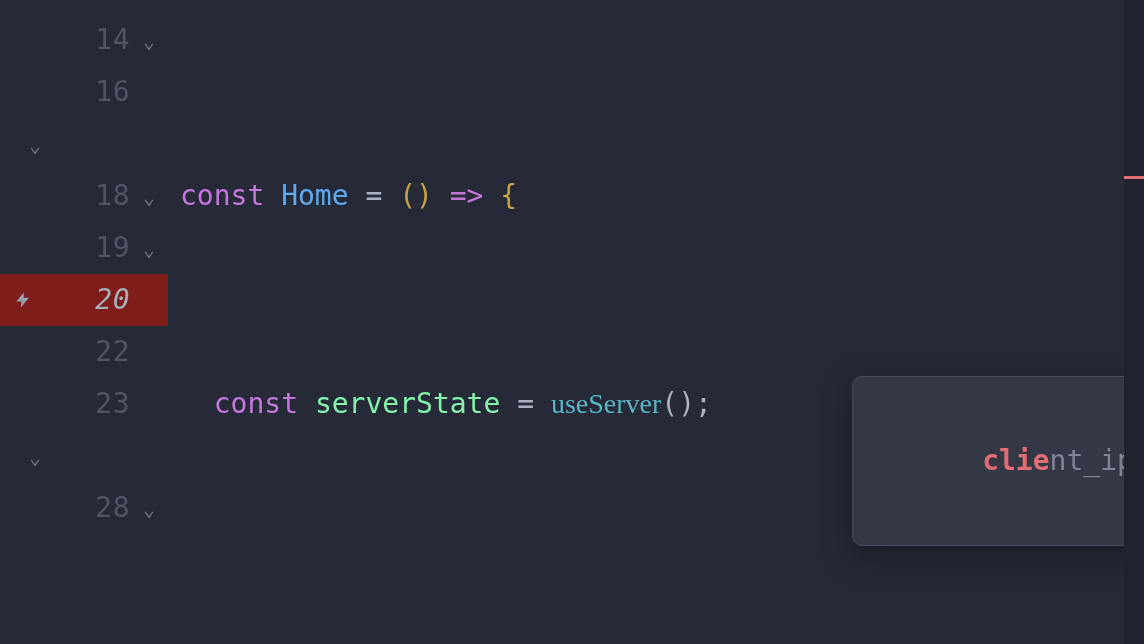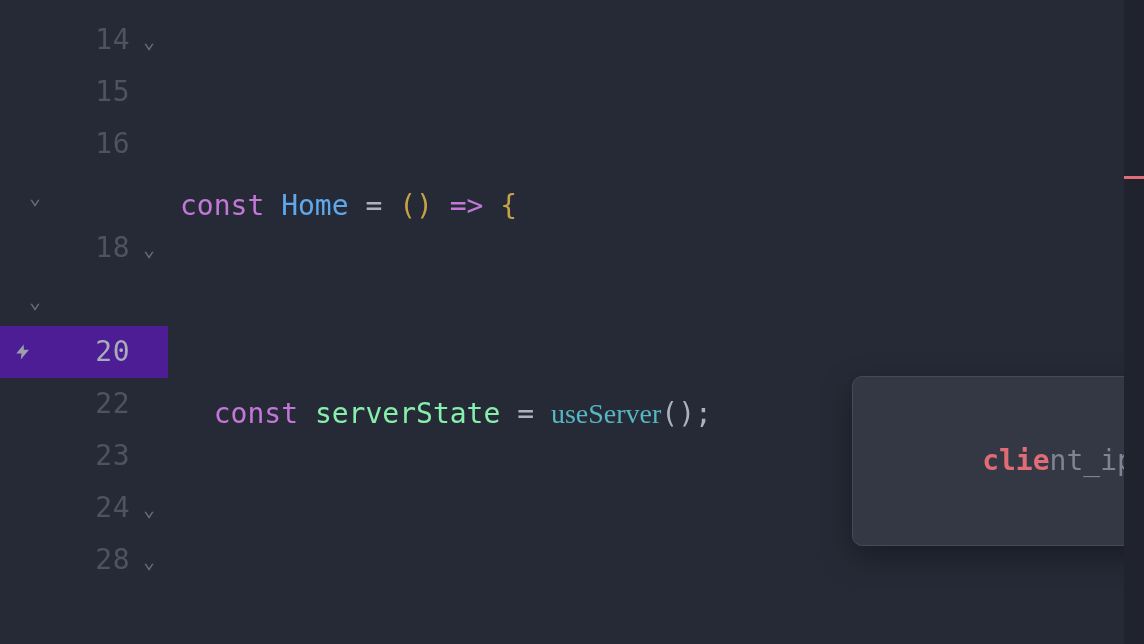--- a/index.html
+++ b/index.html
@@ -52,30 +52,30 @@
   }
   .bolt {
     position: absolute;
     left: 14px;
     top: 50%;
     transform: translateY(-50%);
     color: #9aa0ae;
   }
   .code {
     flex: 1;
-    padding-top: 24px;
+    padding-top: 14px;
     white-space: pre;
     position: relative;
   }
   .line {
     height: 52px;
     padding-left: 12px;
     position: relative;
   }
-  .grow.active  { background: #4c1d95; }
+  .grow.active  { background: #7f1d1d; font-style: italic; }
 
   
   .kw   { color: #c277d9; }        
   .decl { color: #5fa8ee; }        
   .fn   { color: #56b6c2; font-family: Liberation Serif, serif; }        
   .id   { color: #86efac; }        
   .pun  { color: #abb2bf; }        
   .brak { color: #c3a24a; }
 
   
@@ -117,39 +117,35 @@
 <div class="editor">
 
   <div class="gutter">
     <div class="grow">
       <span class="icon-slot"></span>
       <span class="num">14</span>
       <span class="fold">⌄</span>
     </div>
     <div class="grow">
       <span class="icon-slot"></span>
-      <span class="num">15</span>
-      <span class="fold"></span>
-    </div>
-    <div class="grow">
-      <span class="icon-slot"></span>
       <span class="num">16</span>
       <span class="fold"></span>
     </div>
     <div class="grow">
       <span class="icon-slot"></span>
       <span class="fold">⌄</span>
     </div>
     <div class="grow">
       <span class="icon-slot"></span>
       <span class="num">18</span>
       <span class="fold">⌄</span>
     </div>
     <div class="grow">
       <span class="icon-slot"></span>
+      <span class="num">19</span>
       <span class="fold">⌄</span>
     </div>
     <div class="grow active">
       <span class="icon-slot">
         <span class="bolt">
           <svg class="bolt-svg" viewBox="0 0 24 24" fill="currentColor">
               <path d="M13 2 3 14h7l-1 8 11-13h-7l0-7z"></path>
             </svg>
         </span>
       </span>
@@ -161,21 +157,20 @@
       <span class="num">22</span>
       <span class="fold"></span>
     </div>
     <div class="grow">
       <span class="icon-slot"></span>
       <span class="num">23</span>
       <span class="fold"></span>
     </div>
     <div class="grow">
       <span class="icon-slot"></span>
-      <span class="num">24</span>
       <span class="fold">⌄</span>
     </div>
     <div class="grow">
       <span class="icon-slot"></span>
       <span class="num">28</span>
       <span class="fold">⌄</span>
     </div>
   </div>
 
   <div class="code">

